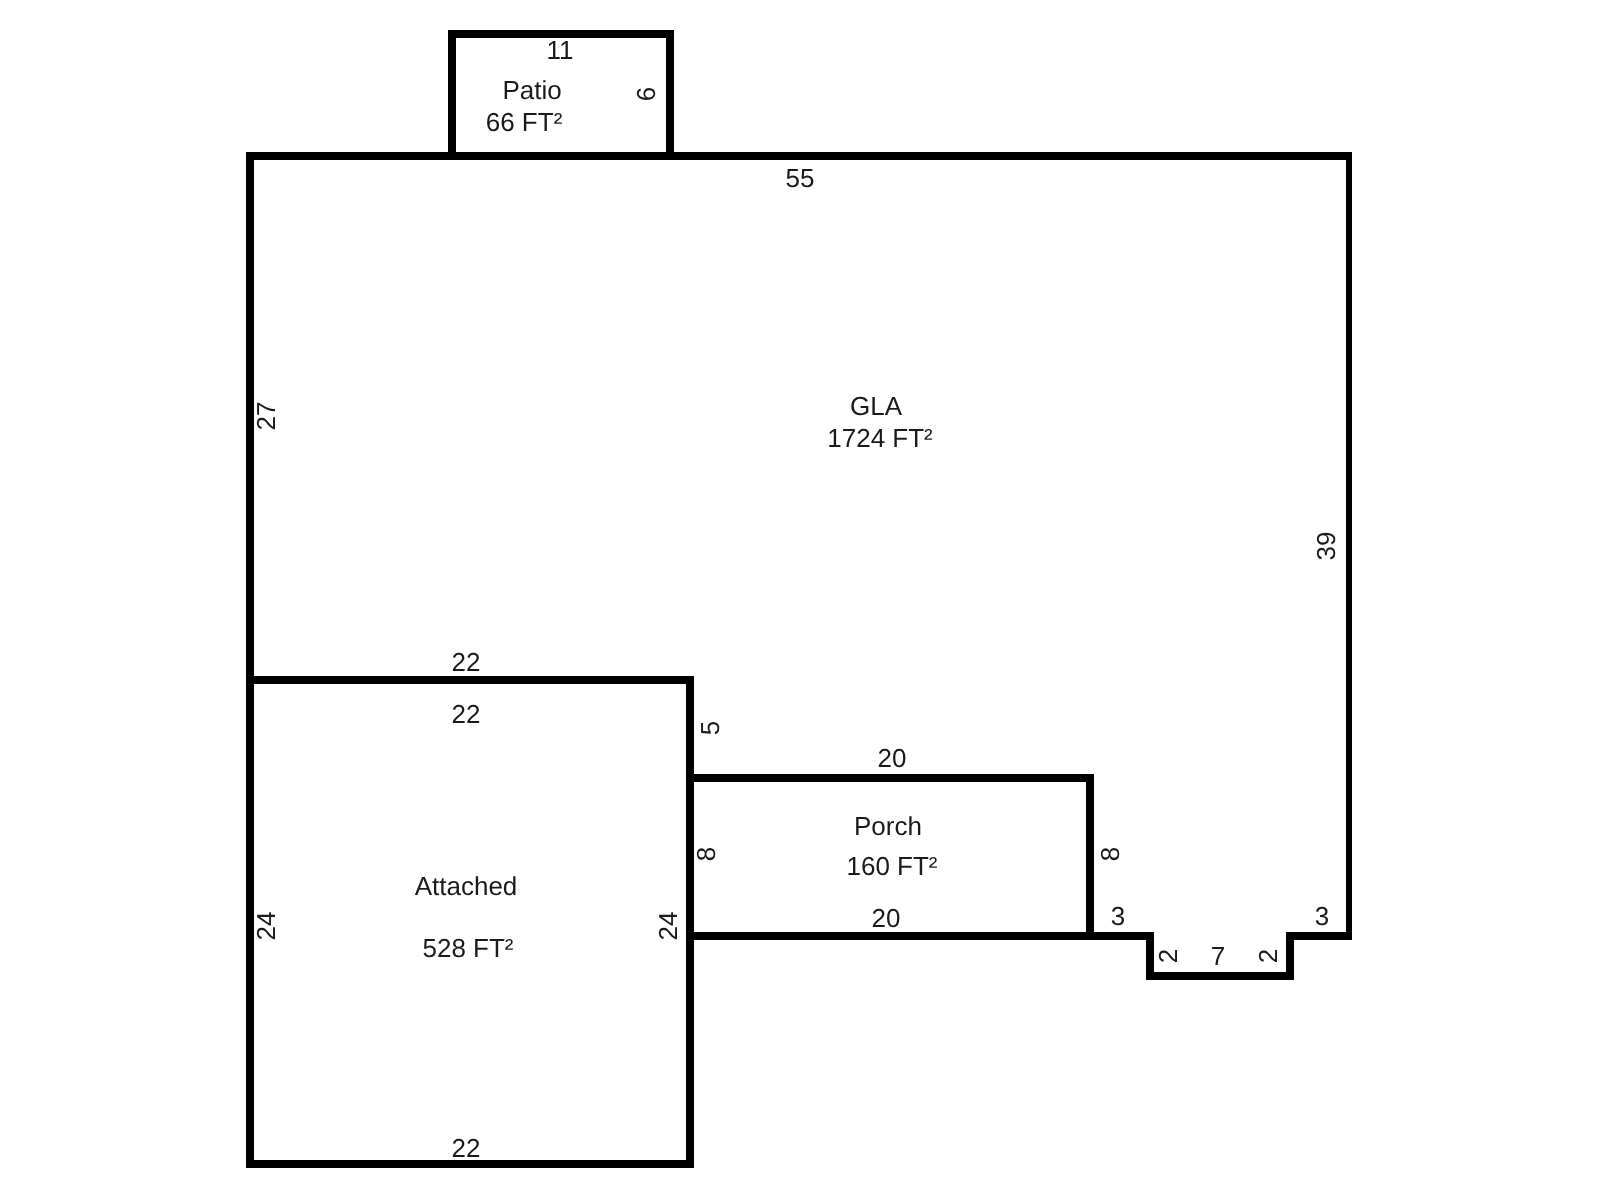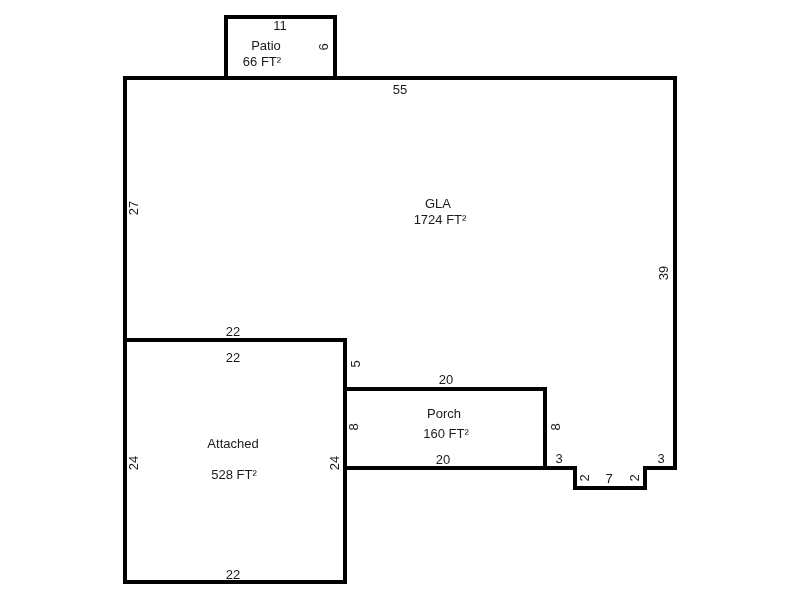--- a/index.html
+++ b/index.html
@@ -3,21 +3,21 @@
 <meta charset="utf-8">
 <style>
   html, body {
     margin: 0;
     padding: 0;
     background: #ffffff;
     font-family: "Liberation Sans", sans-serif;
   }
   .page {
     position: relative;
-    width: 800px;
+    width: 676px;
     height: 600px;
     background: #ffffff;
     overflow: hidden;
   }
   svg text {
     font-family: "Liberation Sans", sans-serif;
   }
 </style>
 </head>
 <body>

